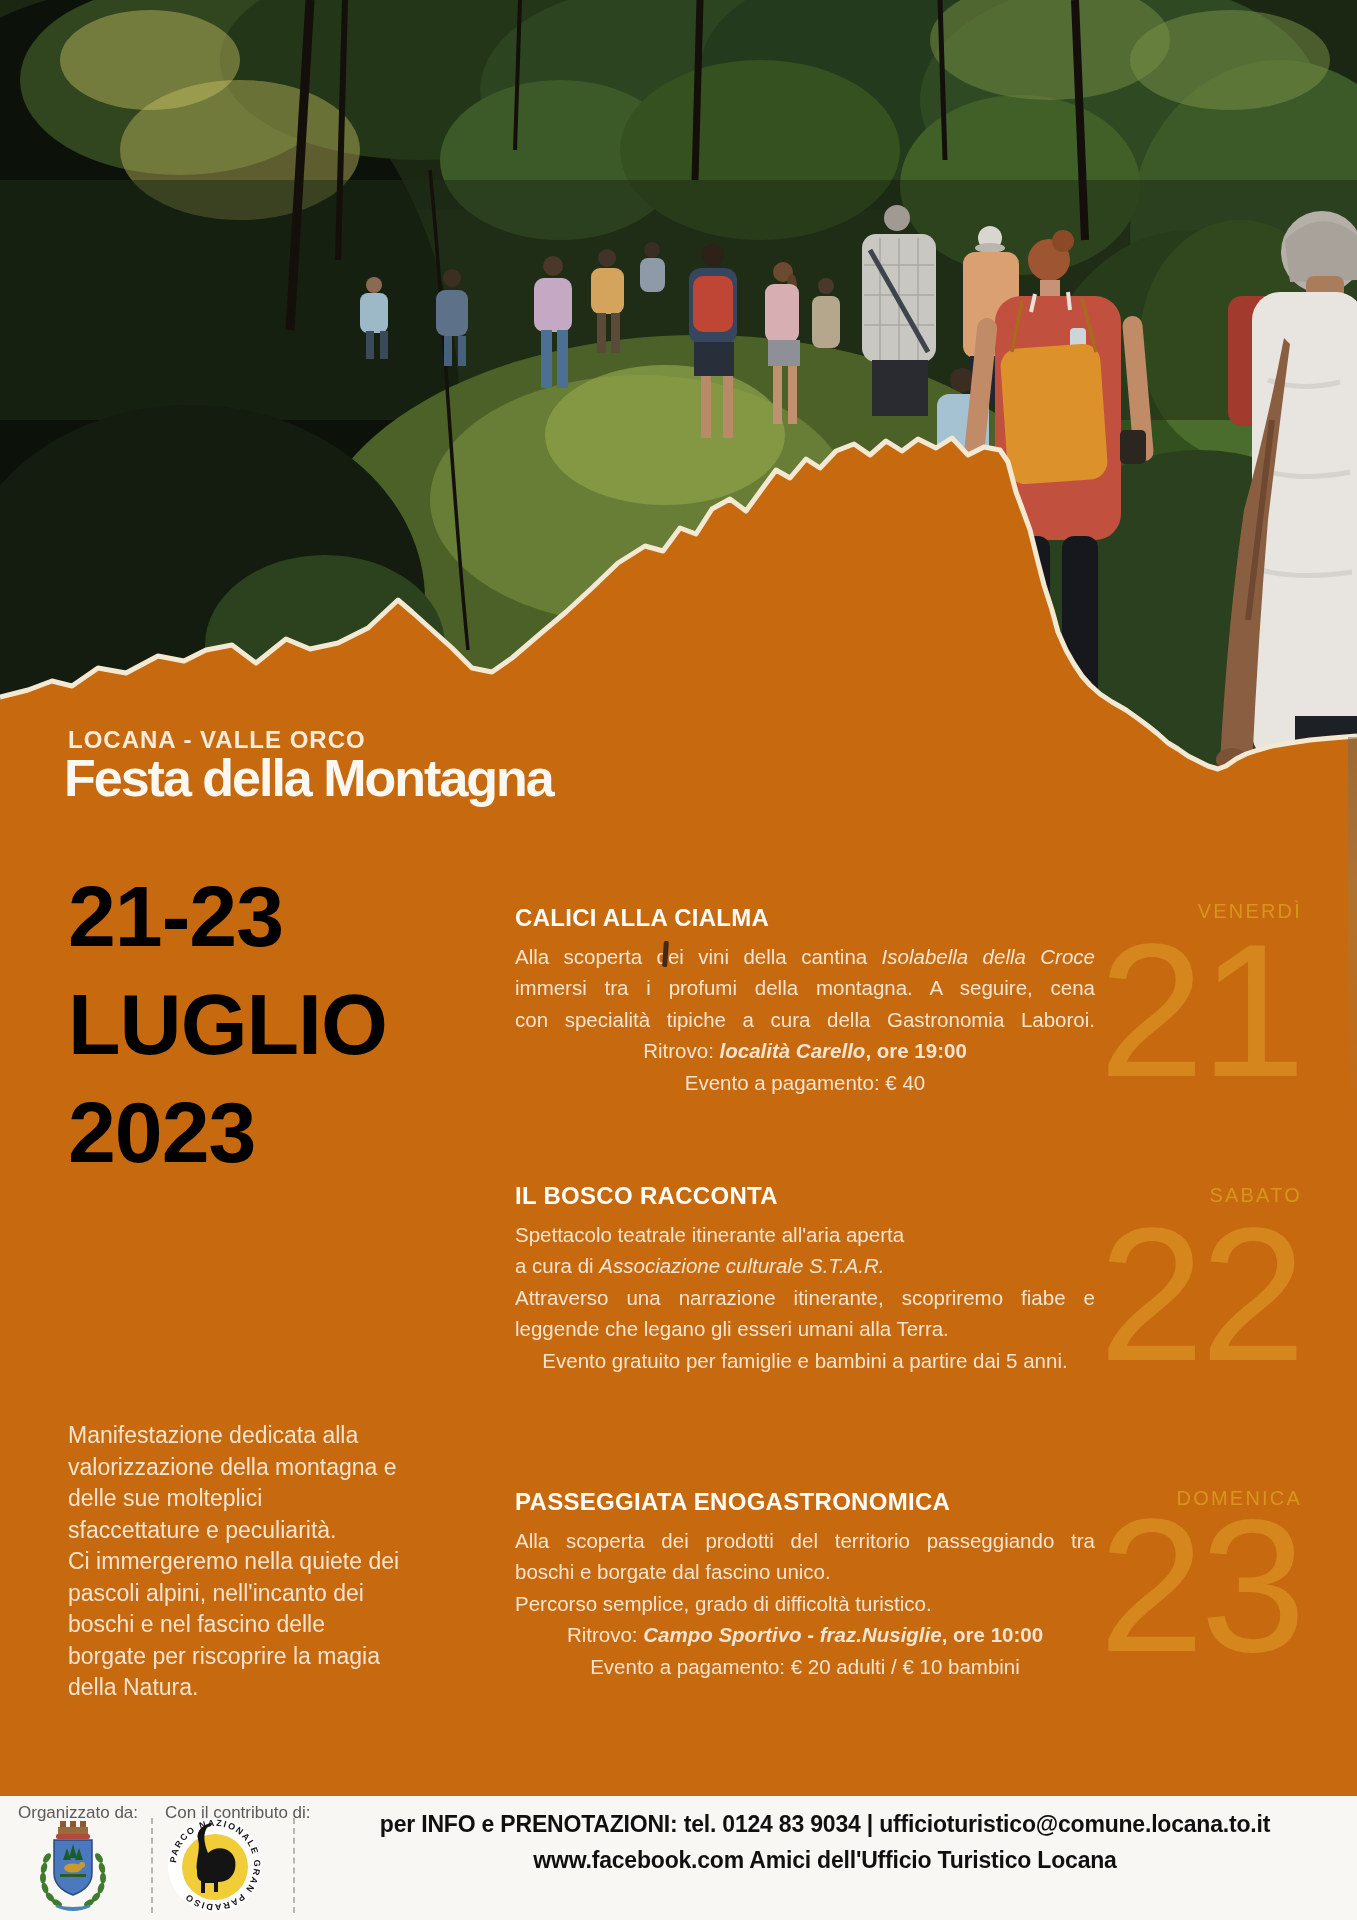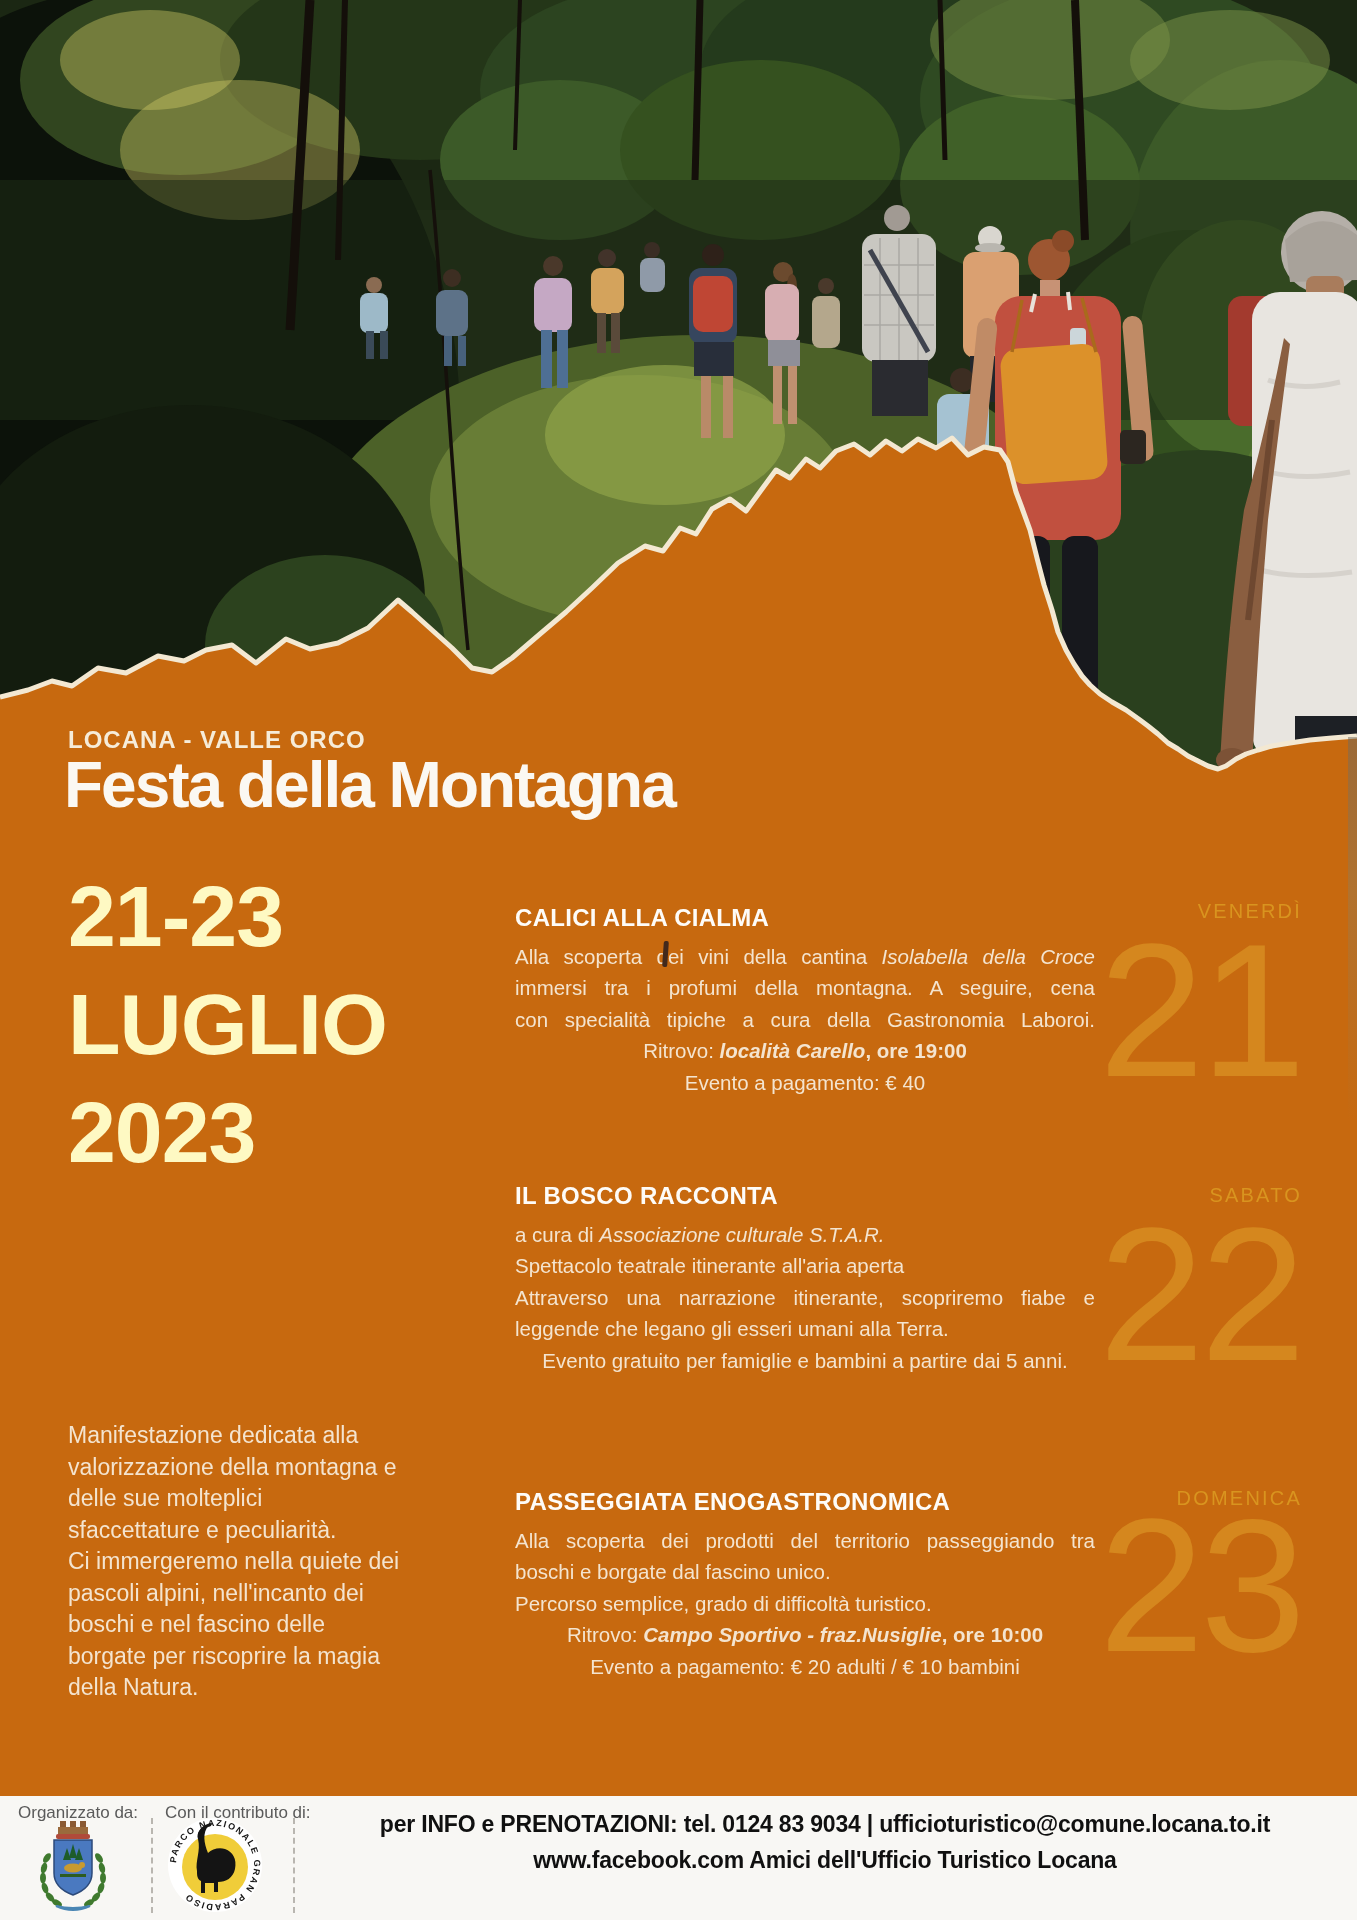--- a/index.html
+++ b/index.html
@@ -3,22 +3,22 @@
 <meta charset="utf-8">
 <style>
   html,body{margin:0;padding:0;background:#777;}
   #poster{position:relative;width:1357px;height:1920px;background:#c7690f;overflow:hidden;
           font-family:"Liberation Sans",sans-serif;}
   .photo-svg{position:absolute;top:0;left:0;z-index:2;}
   
   .loc-label{position:absolute;left:68px;top:726px;z-index:3;color:#f6ecd9;font-weight:bold;
              font-size:24px;letter-spacing:1px;}
   .page-title{position:absolute;left:64px;top:748px;z-index:3;color:#fbf8f2;font-weight:bold;
-              font-size:64px;letter-spacing:-2px;white-space:nowrap;}
-  .date-block{position:absolute;left:68px;top:862px;z-index:3;color:#fef9c3;font-weight:bold;
+              font-size:52px;letter-spacing:-2px;white-space:nowrap;}
+  .date-block{position:absolute;left:68px;top:862px;z-index:3;color:#000000;font-weight:bold;
               font-size:86px;line-height:108px;letter-spacing:-1px;}
   .intro{position:absolute;left:68px;top:1420px;z-index:3;color:#f4e4cf;font-size:23px;
          line-height:31.5px;}
   .intro div{white-space:nowrap;}
   
   .event{position:absolute;left:515px;width:580px;z-index:3;color:#f4e4cf;font-size:20.5px;
          line-height:31.5px;}
   .event .ev-title{margin:0 0 7px 0;color:#fefcf8;font-weight:bold;font-size:24px;
                    letter-spacing:0.3px;}
   .jline{text-align:justify;text-align-last:justify;}
@@ -238,22 +238,22 @@
     <div class="jline">immersi tra i profumi della montagna. A seguire, cena</div>
     <div class="jline">con specialità tipiche a cura della Gastronomia Laboroi.</div>
     <div class="meet-block">
       <div class="nline"><span class="meet-pre">Ritrovo: </span><span class="meet-place">località Carello</span><span class="meet-time">, ore 19:00</span></div>
       <div class="nline">Evento a pagamento: € 40</div>
     </div>
   </div>
 
   <div class="event" style="top:1180px;">
     <div class="ev-title">IL BOSCO RACCONTA</div>
+    <div class="nline">Spettacolo teatrale itinerante all'aria aperta</div>
     <div class="nline"><span>a cura di </span><span class="ev-italic">Associazione culturale S.T.A.R.</span></div>
-    <div class="nline">Spettacolo teatrale itinerante all'aria aperta</div>
     <div class="jline">Attraverso una narrazione itinerante, scopriremo fiabe e</div>
     <div class="nline">leggende che legano gli esseri umani alla Terra.</div>
     <div class="meet-block">
       <div class="nline">Evento gratuito per famiglie e bambini a partire dai 5 anni.</div>
     </div>
   </div>
 
   <div class="event" style="top:1486px;">
     <div class="ev-title">PASSEGGIATA ENOGASTRONOMICA</div>
     <div class="jline">Alla scoperta dei prodotti del territorio passeggiando tra</div>

